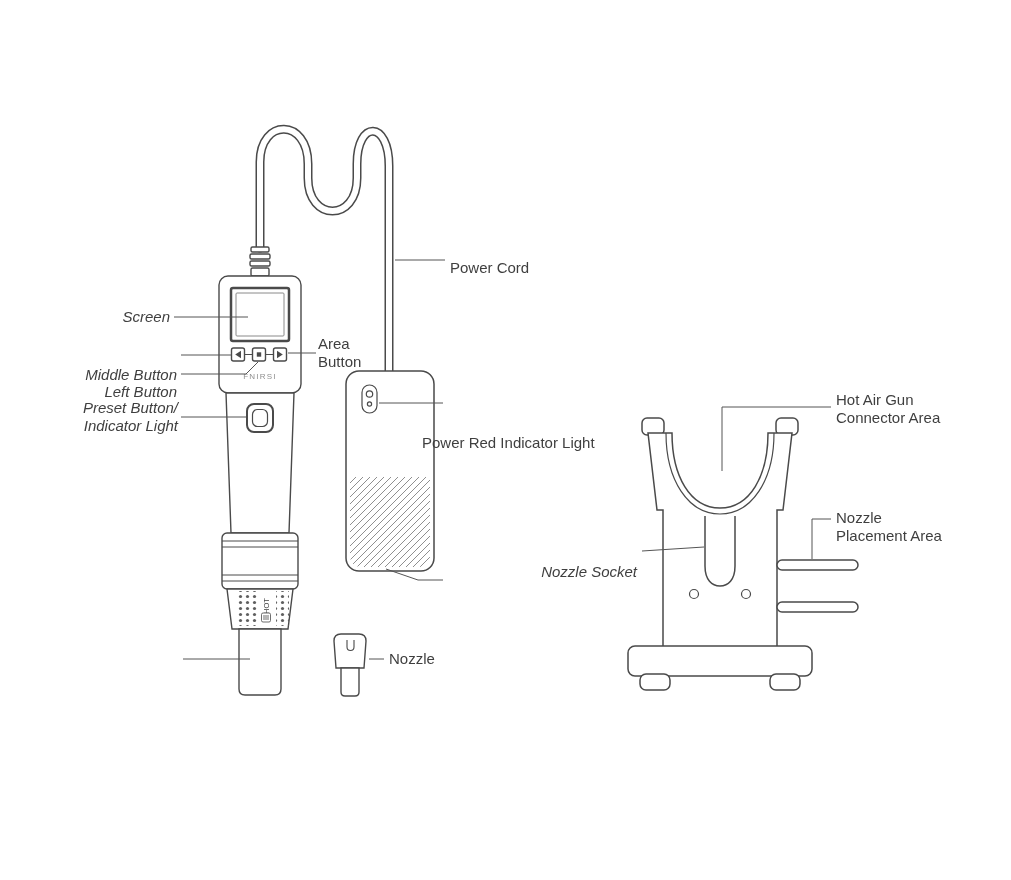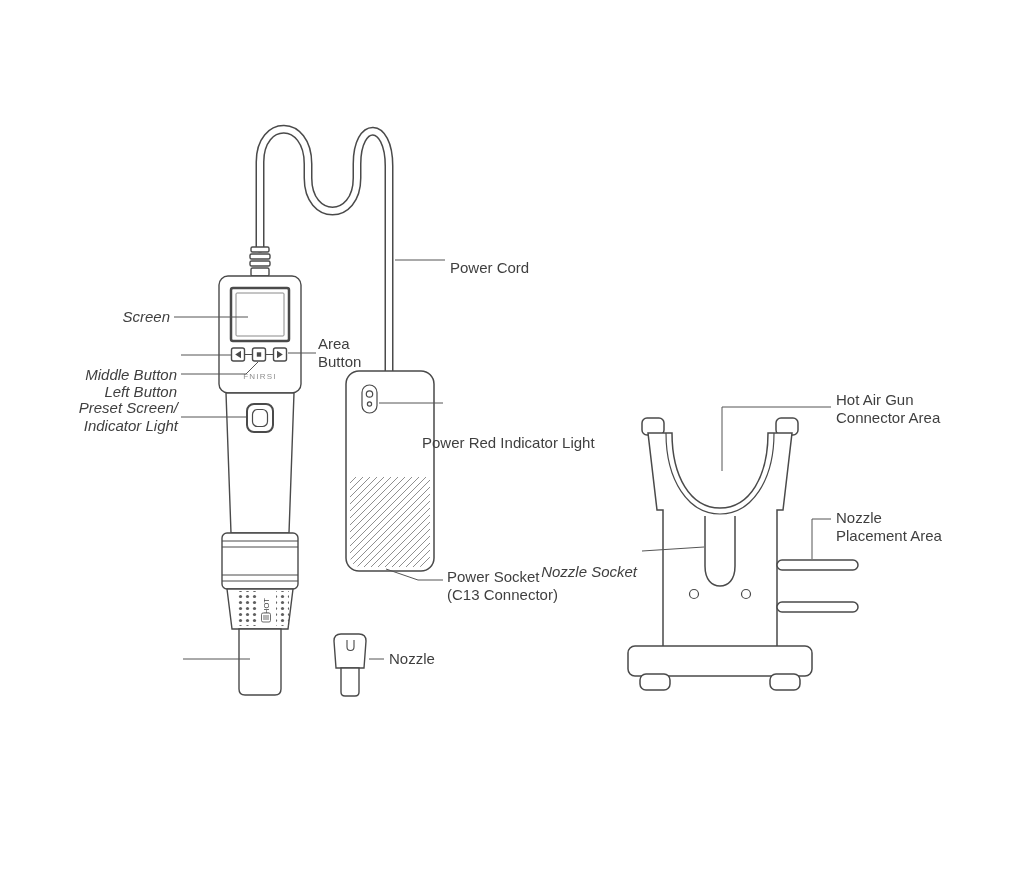--- a/index.html
+++ b/index.html
@@ -145,26 +145,24 @@
       <path d="M831,407 H722 V471"></path>
       <path d="M831,519 H812 V559"></path>
     </g>
   </svg>
 
   <div class="label r" style="top:308px;right:841px;">Screen</div>
   <div class="label r" style="top:346px;right:834px;margin-top:37px;">Left Button</div>
   <div class="label r" style="top:366px;right:834px;">Middle Button</div>
   <div class="label" style="top:335px;left:318px;">Area
 Button</div>
-  <div class="label r" style="top:399px;right:833px;">Preset Screen/
+  <div class="label r" style="top:399px;right:833px;">Preset Button/
 Indicator Light</div>
   <div class="label" style="top:251px;left:450px;margin-top:8px;">Power Cord</div>
   <div class="label" style="top:394px;left:422px;margin-top:40px;">Power Red Indicator Light</div>
-  <div class="label" style="top:568px;left:447px;">Power Socket
-(C13 Connector)</div>
   <div class="label" style="top:650px;left:389px;">Nozzle</div>
   <div class="label r" style="top:563px;right:374px;">Nozzle Socket</div>
   <div class="label" style="top:391px;left:836px;">Hot Air Gun
 Connector Area</div>
   <div class="label" style="top:509px;left:836px;">Nozzle
 Placement Area</div>
 
 </div>
 
 </body></html>

